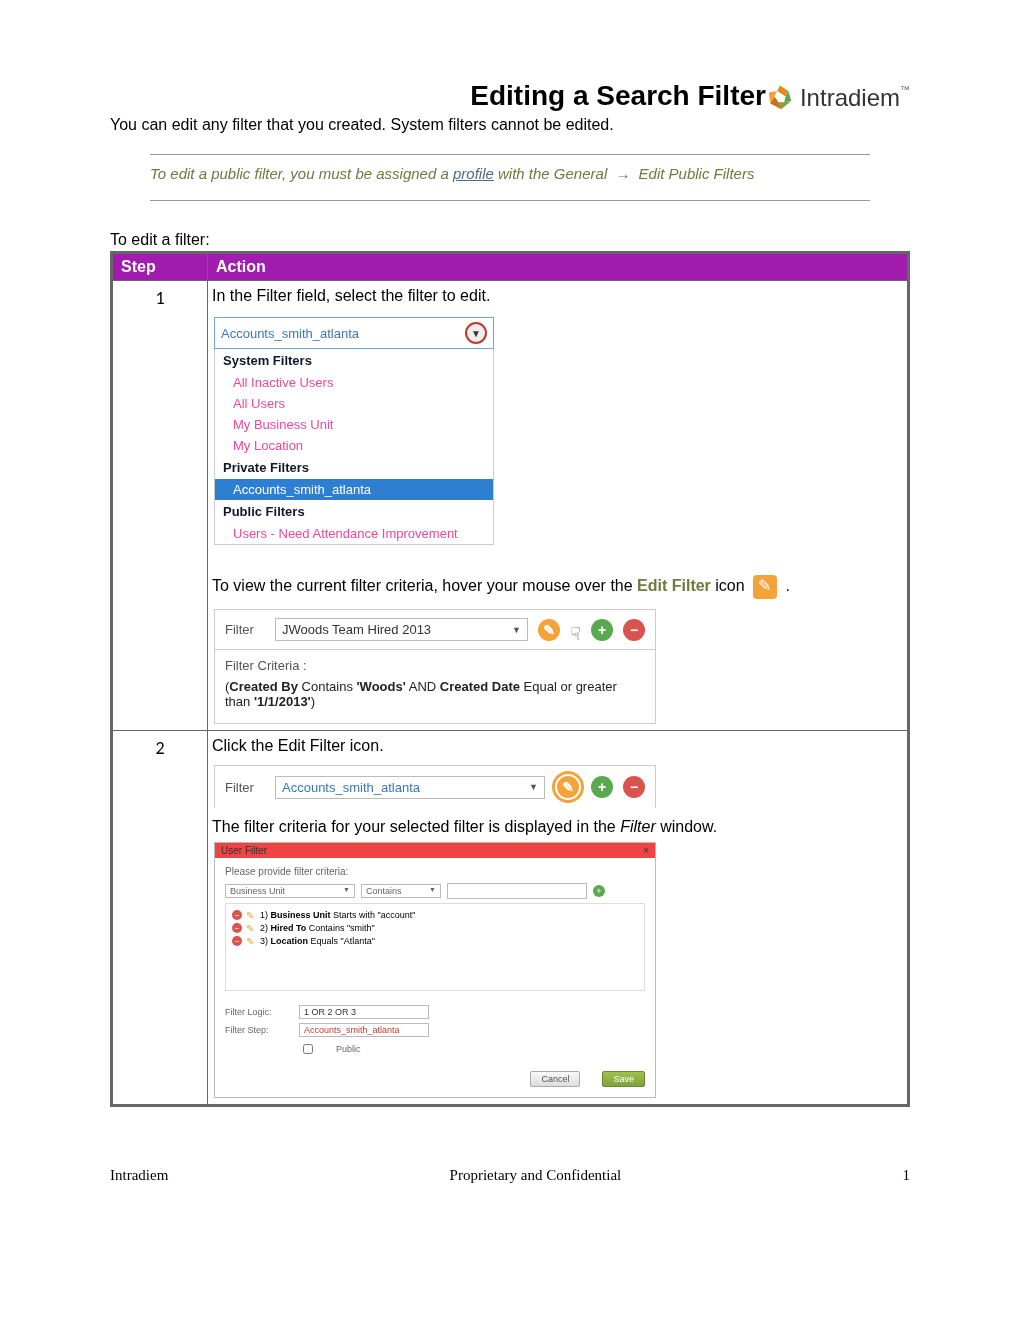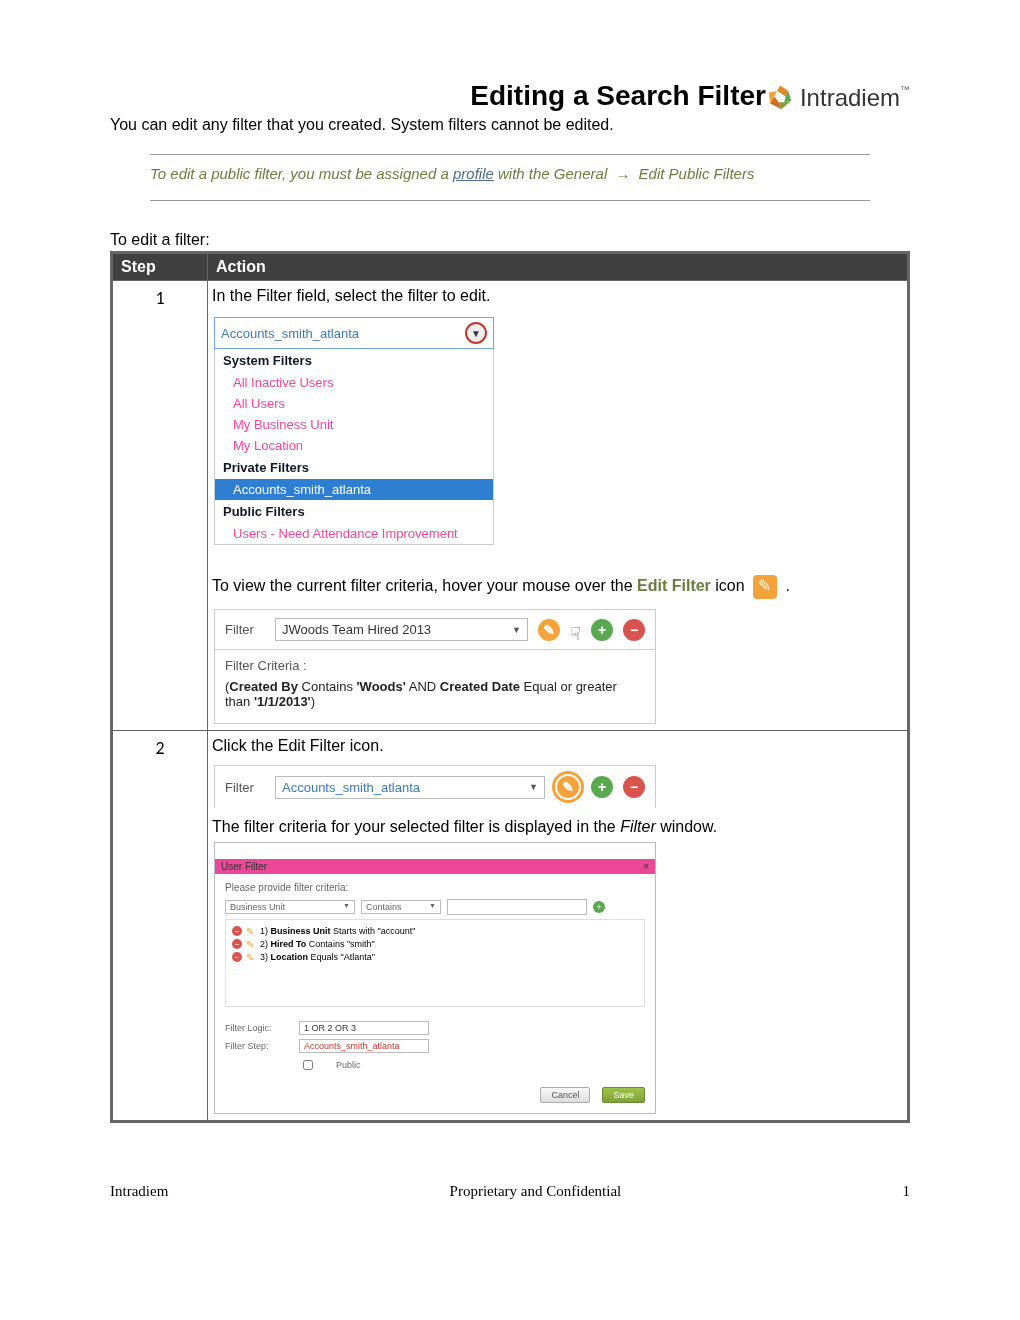--- a/index.html
+++ b/index.html
@@ -64,21 +64,21 @@
   .intro-line {
     font-size: 16px;
     margin: 10px 0 2px 0;
   }
   table.steps {
     border-collapse: collapse;
     width: 100%;
     border: 3px solid #666;
   }
   table.steps th {
-    background: #404040;
+    background: #a21caf;
     color: #fff;
     text-align: left;
     font-weight: bold;
     padding: 4px 8px;
     border: 1px solid #666;
     font-size: 16px;
   }
   table.steps th:first-child { width: 78px; }
   table.steps td {
     border: 1px solid #666;
@@ -216,27 +216,26 @@
   
   .userfilter {
     margin: 6px 0 0 4px;
     width: 440px;
     border: 1px solid #bbb;
     font-family: "Segoe UI", sans-serif;
     font-size: 10px;
     background: #fff;
   }
   .uf-title {
-    background: #ec4899;
+    background: #ef4444;
     padding: 2px 6px;
     display: flex;
     justify-content: space-between;
     color: #333;
     font-size: 10px;
-    margin-top: 16px;
   }
   .uf-body { padding: 8px 10px; }
   .uf-instr { color: #666; margin-bottom: 6px; font-size: 10px; }
   .uf-row { display: flex; gap: 6px; align-items: center; margin-bottom: 4px; }
   .uf-select {
     border: 1px solid #bbb;
     padding: 1px 4px;
     font-size: 9px;
     display: flex;
     justify-content: space-between;
@@ -303,21 +302,21 @@
     padding: 1px 4px;
     font-size: 9px;
     width: 120px;
     color: #c0392b;
   }
   .uf-check { display: flex; align-items: center; gap: 20px; font-size: 9px; margin-left: 74px; color: #666; }
   .uf-check input { width: 10px; height: 10px; }
   .uf-actions {
     display: flex;
     justify-content: flex-end;
-    gap: 12px;
+    gap: 22px;
     padding: 6px 10px 10px 10px;
   }
   .uf-btn {
     font-size: 9px;
     padding: 2px 10px;
     border: 1px solid #aaa;
     background: linear-gradient(#f8f8f8,#ddd);
     border-radius: 2px;
     color: #555;
   }

